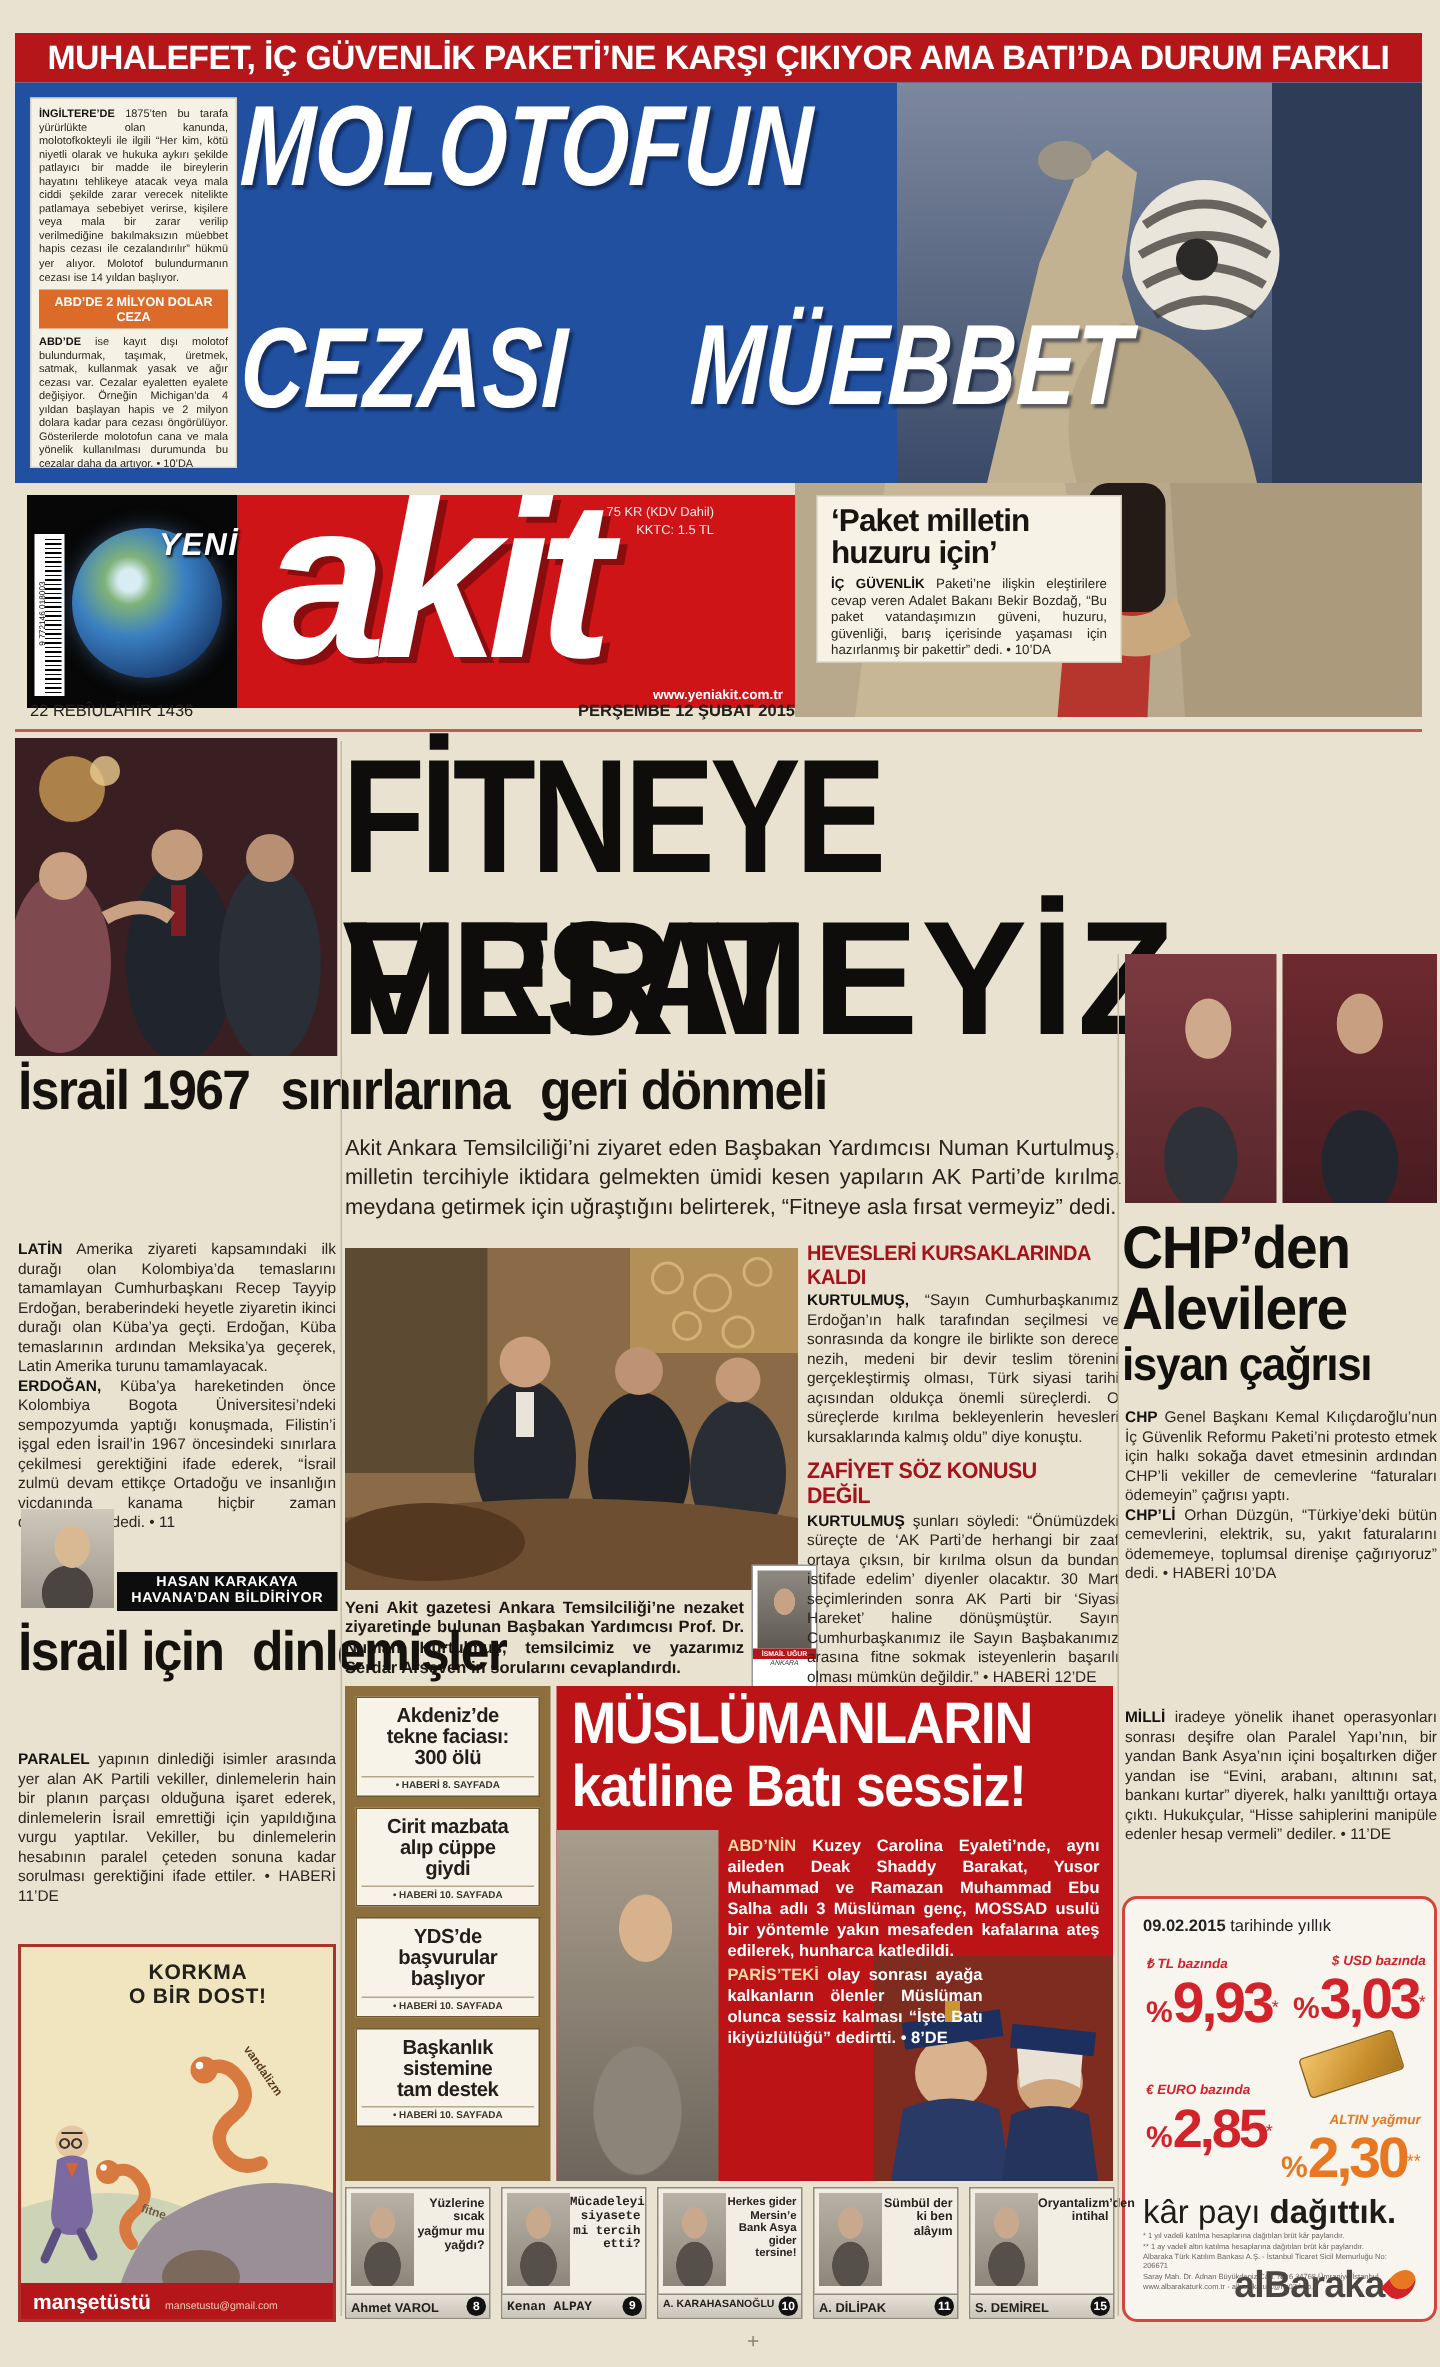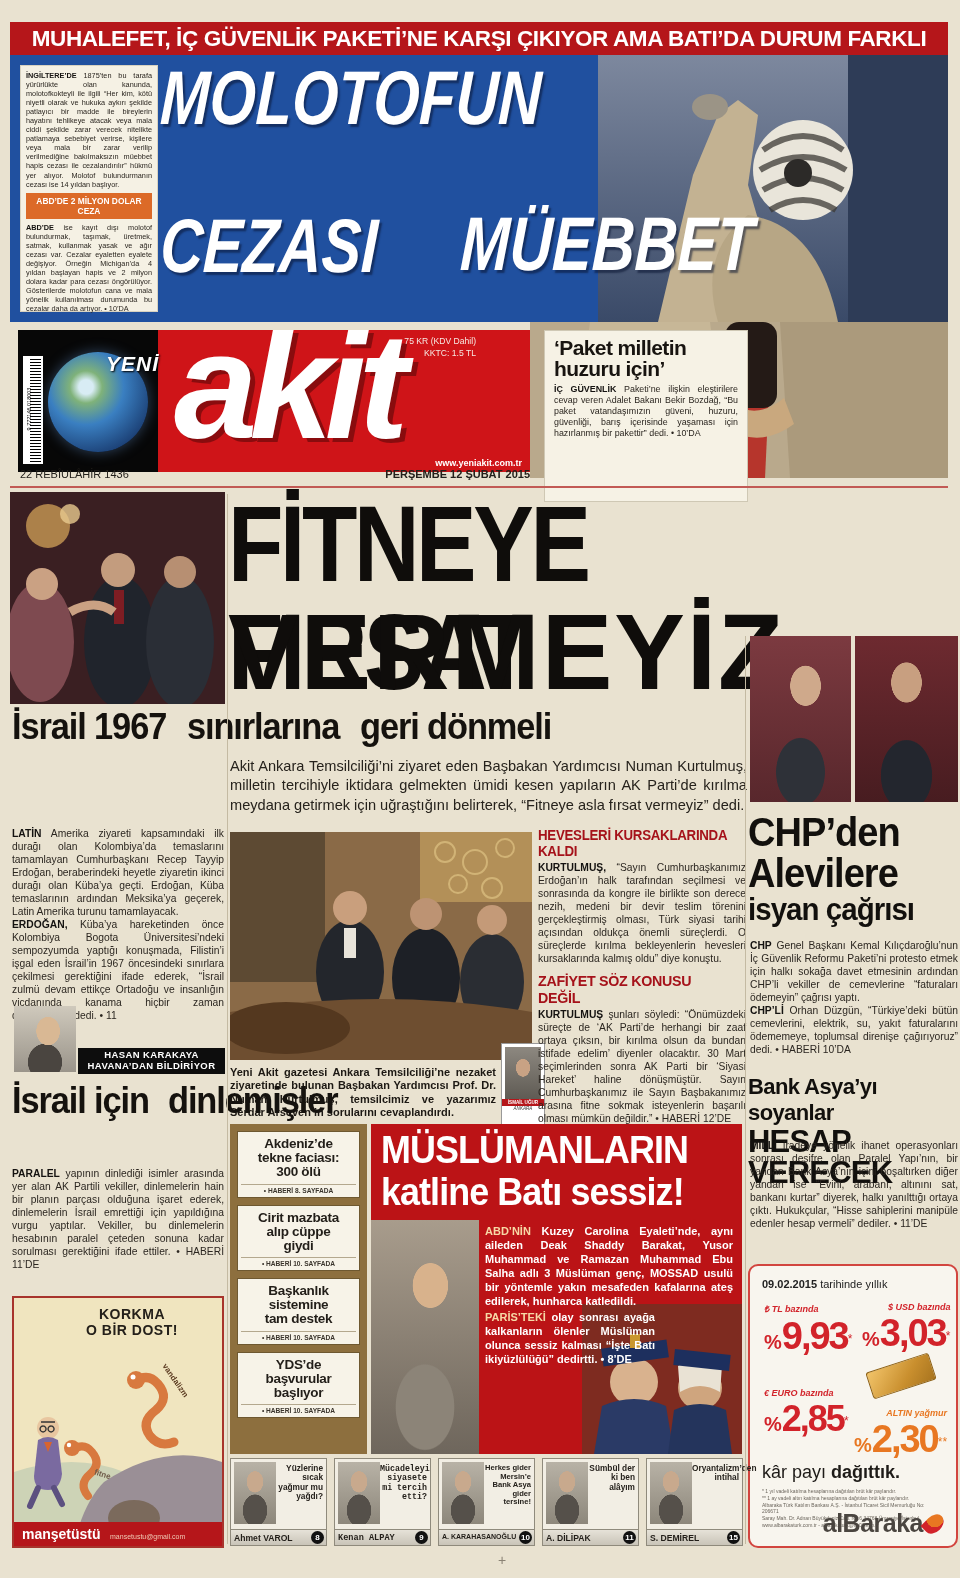--- a/index.html
+++ b/index.html
@@ -87,21 +87,21 @@
         <rect width="418" height="156" fill="#b9a98c"></rect>
         <path d="M60,0 L180,0 L200,156 L40,156 Z" fill="#c7b797"></path>
         <path d="M250,0 L418,0 L418,156 L260,156 Z" fill="#ab9a7c"></path>
         <path d="M185,40 q35,-10 55,10 l-5,106 l-60,0 Z" fill="#b6352c"></path>
         <rect x="195" y="0" width="52" height="86" rx="14" fill="#241a16"></rect>
         <path d="M190,70 q30,34 64,6 l10,26 q-40,30 -84,-6 Z" fill="#c9a87e"></path>
         <circle cx="120" cy="70" r="9" fill="#8a7a5e"></circle>
       </svg>
     </div>
 
-    <div class="abs" style="left:535px;top:9px;width:202px;height:170px;background:#f6f2e5;padding:7px 9px;box-sizing:border-box;box-shadow:0 0 0 1px #cfc8b4;">
+    <div class="abs" style="left:535px;top:9px;width:202px;height:110px;background:#f6f2e5;padding:7px 9px;box-sizing:border-box;box-shadow:0 0 0 1px #cfc8b4;">
       <div style="font-weight:bold;font-size:21px;line-height:.98;letter-spacing:-.6px;color:#181410;">‘Paket milletin huzuru için’</div>
       <div class="body9 just" style="margin-top:5px;"><b class="lead">İÇ GÜVENLİK</b> <span>Paketi’ne ilişkin eleştirilere cevap veren Adalet Bakanı Bekir Bozdağ, “Bu paket vatandaşımızın güveni, huzuru, güvenliği, barış içerisinde yaşaması için hazırlanmış bir pakettir” dedi. • 10’DA</span></div>
     </div>
 
     <div class="abs" style="left:8px;top:8px;width:140px;height:142px;background:#070707;">
       <div class="abs" style="left:5px;top:26px;width:20px;height:108px;background:#fff;">
         <div style="position:absolute;left:7px;top:2px;width:11px;height:104px;
                     background:repeating-linear-gradient(0deg,#000 0 1px,#fff 1px 3px);"></div>
         <div style="position:absolute;left:-46px;top:50px;width:104px;font-size:5.5px;color:#000;transform:rotate(-90deg);text-align:center;">9 772146 018003</div>
       </div>
@@ -215,24 +215,20 @@
                          linear-gradient(#6e2a30,#471c20);"></div>
   <div class="abs" style="left:748px;top:812px;font-weight:bold;color:#12100d;line-height:1.02;letter-spacing:-1px;">
     <div class="cond" style="font-size:40px;transform:scaleX(.95);">CHP’den</div>
     <div class="cond" style="font-size:40px;transform:scaleX(.95);">Alevilere</div>
     <div class="cond" style="font-size:31px;transform:scaleX(.95);">isyan çağrısı</div>
   </div>
   <div class="abs body10 just" style="left:750px;top:940px;width:208px;">
     <p style="margin:0;"><b class="lead">CHP</b> <span>Genel Başkanı Kemal Kılıçdaroğlu’nun İç Güvenlik Reformu Paketi’ni protesto etmek için halkı sokağa davet etmesinin ardından CHP’li vekiller de cemevlerine “faturaları ödemeyin” çağrısı yaptı.</span></p>
     <p style="margin:0;"><b class="lead">CHP’Lİ</b> <span>Orhan Düzgün, “Türkiye’deki bütün cemevlerini, elektrik, su, yakıt faturalarını ödememeye, toplumsal direnişe çağırıyoruz” dedi. • HABERİ 10’DA</span></p>
   </div>
-  <div class="abs" style="left:748px;top:1074px;color:#12100d;">
-    <div style="font-weight:bold;font-size:22px;letter-spacing:-.6px;">Bank Asya’yı soyanlar</div>
-    <div style="font-weight:bold;font-size:31px;letter-spacing:-.8px;line-height:1;">HESAP VERECEK</div>
-  </div>
   <div class="abs body10 just" style="left:750px;top:1140px;width:208px;">
     <b class="lead">MİLLİ</b> <span>iradeye yönelik ihanet operasyonları sonrası deşifre olan Paralel Yapı’nın, bir yandan Bank Asya’nın içini boşaltırken diğer yandan ise “Evini, arabanı, altınını sat, bankanı kurtar” diyerek, halkı yanılttığı ortaya çıktı. Hukukçular, “Hisse sahiplerini manipüle edenler hesap vermeli” dediler. • 11’DE</span>
   </div>
 
   <div class="abs" style="left:748px;top:1264px;width:210px;height:284px;background:#f8f5ee;border:2px solid #d2453f;border-radius:10px;box-sizing:border-box;">
     <div style="position:absolute;left:12px;top:12px;font-size:11px;color:#222;">
       <b>09.02.2015</b> <span>tarihinde yıllık</span>
     </div>
 
     <div class="abs" style="left:14px;top:36px;color:#d2232a;">
@@ -250,21 +246,21 @@
       <div><span style="font-size:20px;font-weight:bold;">%</span><span style="font-size:36px;font-weight:bold;letter-spacing:-2px;">2,85</span><sup style="font-size:12px;">*</sup></div>
     </div>
 
     <div class="abs" style="left:118px;top:96px;width:64px;height:26px;transform:rotate(-18deg);
                 background:linear-gradient(135deg,#f2c46a,#c98f2e 60%,#a8741f);border:1px solid #8d6014;border-radius:3px;"></div>
 
     <div class="abs" style="left:104px;top:142px;color:#e87722;">
       <div style="font-size:9px;font-style:italic;font-weight:bold;text-align:right;"><span>ALTIN yağmur</span></div>
       <div><span style="font-size:20px;font-weight:bold;">%</span><span style="font-size:38px;font-weight:bold;letter-spacing:-2px;">2,30</span><sup style="font-size:12px;">**</sup></div>
     </div>
-    <div class="abs" style="left:12px;top:196px;font-size:18px;color:#1e1b18;">
+    <div class="abs" style="left:12px;top:196px;font-size:22px;color:#1e1b18;">
       <span>kâr payı </span><b>dağıttık.</b>
     </div>
     <div class="abs finep" style="left:12px;top:222px;width:180px;">
       <div>* 1 yıl vadeli katılma hesaplarına dağıtılan brüt kâr paylarıdır.</div>
       <div>** 1 ay vadeli altın katılma hesaplarına dağıtılan brüt kâr paylarıdır.</div>
       <div>Albaraka Türk Katılım Bankası A.Ş. - İstanbul Ticaret Sicil Memurluğu No: 206671</div>
       <div>Saray Mah. Dr. Adnan Büyükdeniz Cad. No:6 34768 Ümraniye/İstanbul</div>
       <div>www.albarakaturk.com.tr - albarakaturk@hs03.kep.tr</div>
     </div>
     <div class="abs" style="right:14px;bottom:8px;">
@@ -316,29 +312,29 @@
 300 ölü</div>
       <div class="f">• HABERİ 8. SAYFADA</div>
     </div>
     <div class="brief">
       <div class="t prel">Cirit mazbata
 alıp cüppe
 giydi</div>
       <div class="f">• HABERİ 10. SAYFADA</div>
     </div>
     <div class="brief">
+      <div class="t prel">YDS’de
+başvurular
+başlıyor</div>
+      <div class="f">• HABERİ 10. SAYFADA</div>
+    </div>
+    <div class="brief">
       <div class="t prel">Başkanlık
 sistemine
 tam destek</div>
-      <div class="f">• HABERİ 10. SAYFADA</div>
-    </div>
-    <div class="brief">
-      <div class="t prel">YDS’de
-başvurular
-başlıyor</div>
       <div class="f">• HABERİ 10. SAYFADA</div>
     </div>
   </div>
 
   <div class="abs" style="left:371px;top:1124px;width:371px;height:330px;background:#bb1316;overflow:hidden;">
     <div style="position:absolute;left:10px;top:4px;color:#fff;font-weight:bold;font-size:39px;letter-spacing:-1px;transform:scaleX(.92);transform-origin:0 0;">MÜSLÜMANLARIN</div>
     <div style="position:absolute;left:10px;top:46px;color:#fff;font-weight:bold;font-size:39px;letter-spacing:-1px;transform:scaleX(.92);transform-origin:0 0;">katline Batı sessiz!</div>
 
     <div class="abs" style="left:0;top:96px;width:108px;height:234px;
                 background:radial-gradient(ellipse 30px 38px at 55% 28%,#d8b28c 0 58%,rgba(0,0,0,0) 60%),

